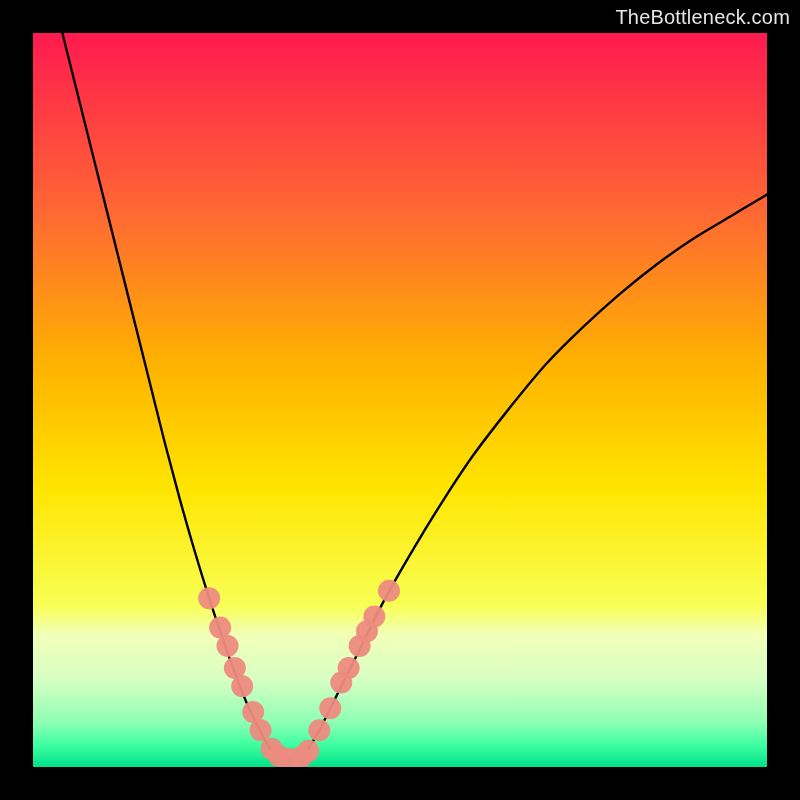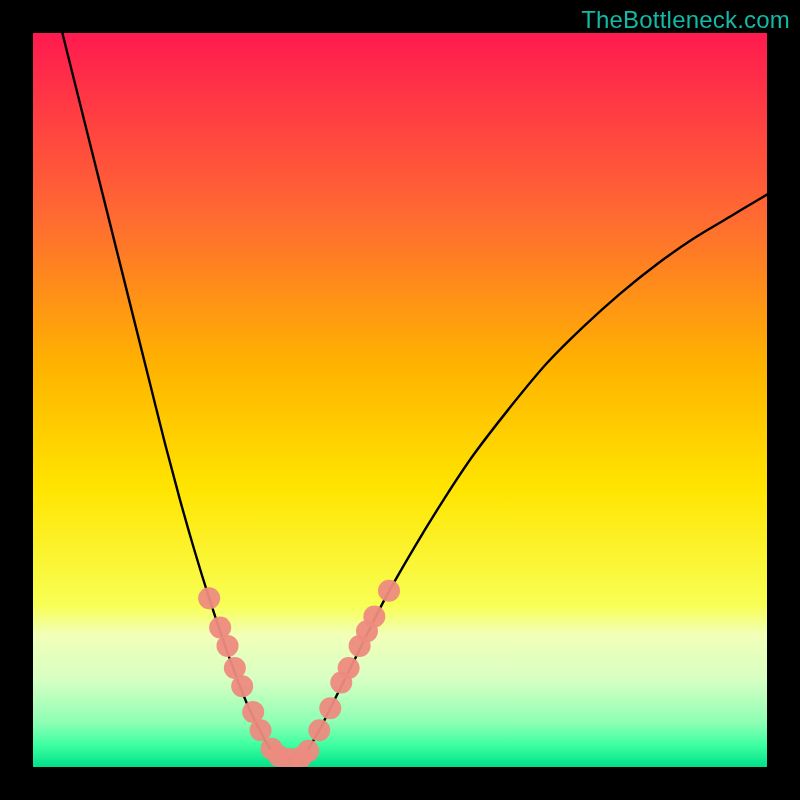--- a/index.html
+++ b/index.html
@@ -36,22 +36,22 @@
     position: absolute;
     left: 0;
     top: 0;
     width: 100%;
     height: 100%;
   }
   #watermark {
     position: absolute;
     top: 6px;
     right: 10px;
-    color: #14b8a6;
-    font-size: 24px;
+    color: #e5e5e5;
+    font-size: 20px;
     font-weight: 500;
     letter-spacing: 0.2px;
   }
 </style>
 </head>
 <body>
 
 <div id="chart-container">
   <div id="plot-area">
     <svg id="gradient-bg" viewBox="0 0 734 734" preserveAspectRatio="none">

